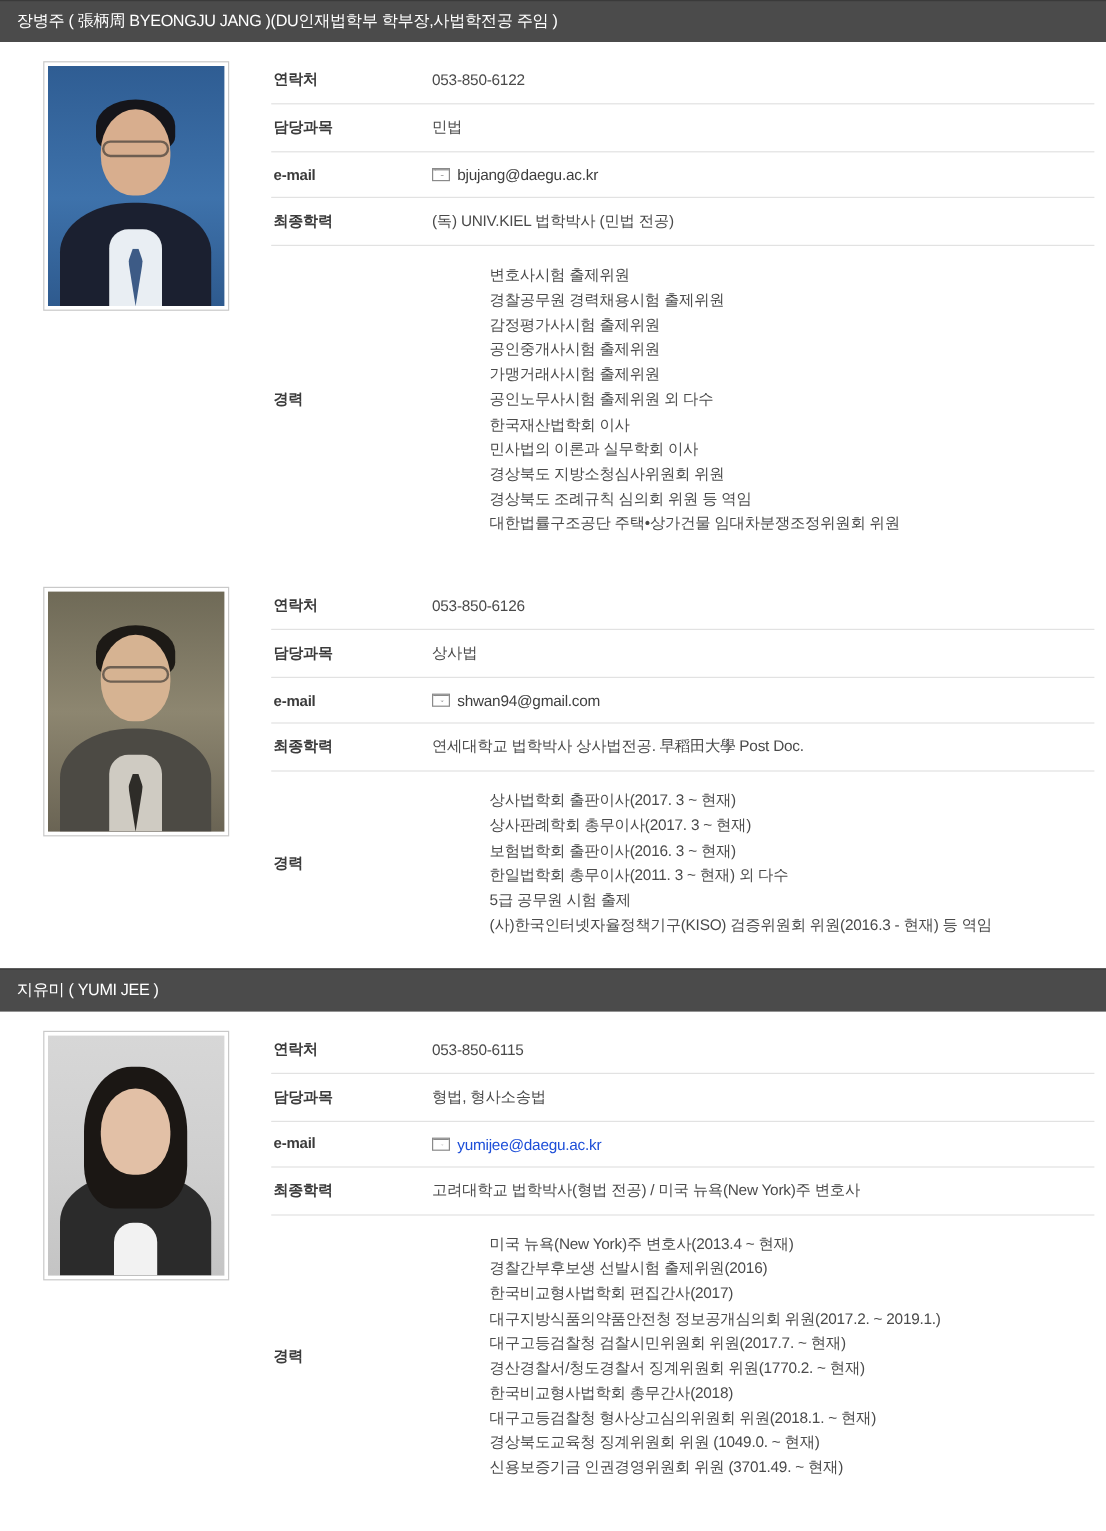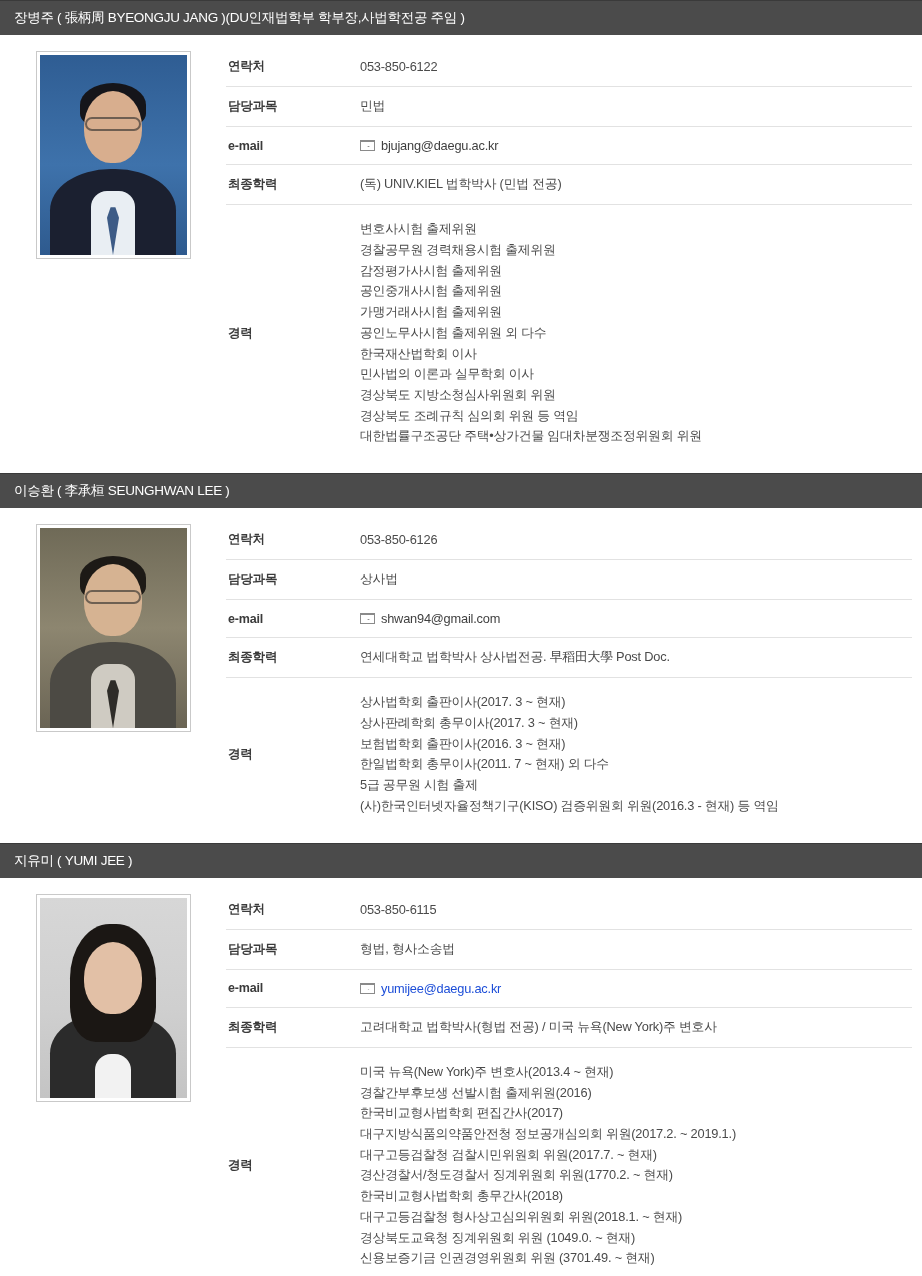--- a/index.html
+++ b/index.html
@@ -90,20 +90,21 @@
     padding: 11px 4px 11px 0;
     letter-spacing: -0.2px;
   }
   tr.career th, tr.career td {
     vertical-align: middle;
     padding-top: 14px;
     padding-bottom: 14px;
   }
   .career-lines {
     line-height: 1.62;
+    margin-left: 48px;
   }
   .mail-icon {
     display: inline-block;
     width: 15px;
     height: 11px;
     border: 1px solid #8a8a8a;
     position: relative;
     vertical-align: -1px;
     margin-right: 6px;
     background: #fff;
@@ -244,21 +245,20 @@
                   </div>
             </td>
           </tr>
         </tbody>
           </table>
       </div>
     </div>
   </div>
 
   <div class="prof-block">
-    <div class="prof-header">이승환 ( 李承桓 SEUNGHWAN LEE )</div>
     <div class="prof-body">
       <div class="photo-col">
         <div class="photo-frame">
           <div class="photo ph2">
             <div class="face body-sh" style="background:#4c4a44;"></div>
             <div class="face shirt" style="background:#cfcbc2;"></div>
             <div class="face tie" style="background:#2e2c28;"></div>
             <div class="face hair" style="background:#1d1a16;"></div>
             <div class="face head" style="background:#d6b392;"></div>
             <div class="face glasses"></div>
@@ -286,21 +286,21 @@
             <th>최종학력</th>
             <td>연세대학교 법학박사 상사법전공. 早稻田大學 Post Doc.</td>
           </tr>
           <tr class="career">
             <th>경력</th>
             <td>
               <div class="career-lines">
                     <div>상사법학회 출판이사(2017. 3 ~ 현재)</div>
                     <div>상사판례학회 총무이사(2017. 3 ~ 현재)</div>
                     <div>보험법학회 출판이사(2016. 3 ~ 현재)</div>
-                    <div>한일법학회 총무이사(2011. 7 ~ 현재) 외 다수</div>
+                    <div>한일법학회 총무이사(2011. 3 ~ 현재) 외 다수</div>
                     <div>5급 공무원 시험 출제</div>
                     <div>(사)한국인터넷자율정책기구(KISO) 검증위원회 위원(2016.3 - 현재) 등 역임</div>
                   </div>
             </td>
           </tr>
         </tbody>
           </table>
       </div>
     </div>
   </div>

